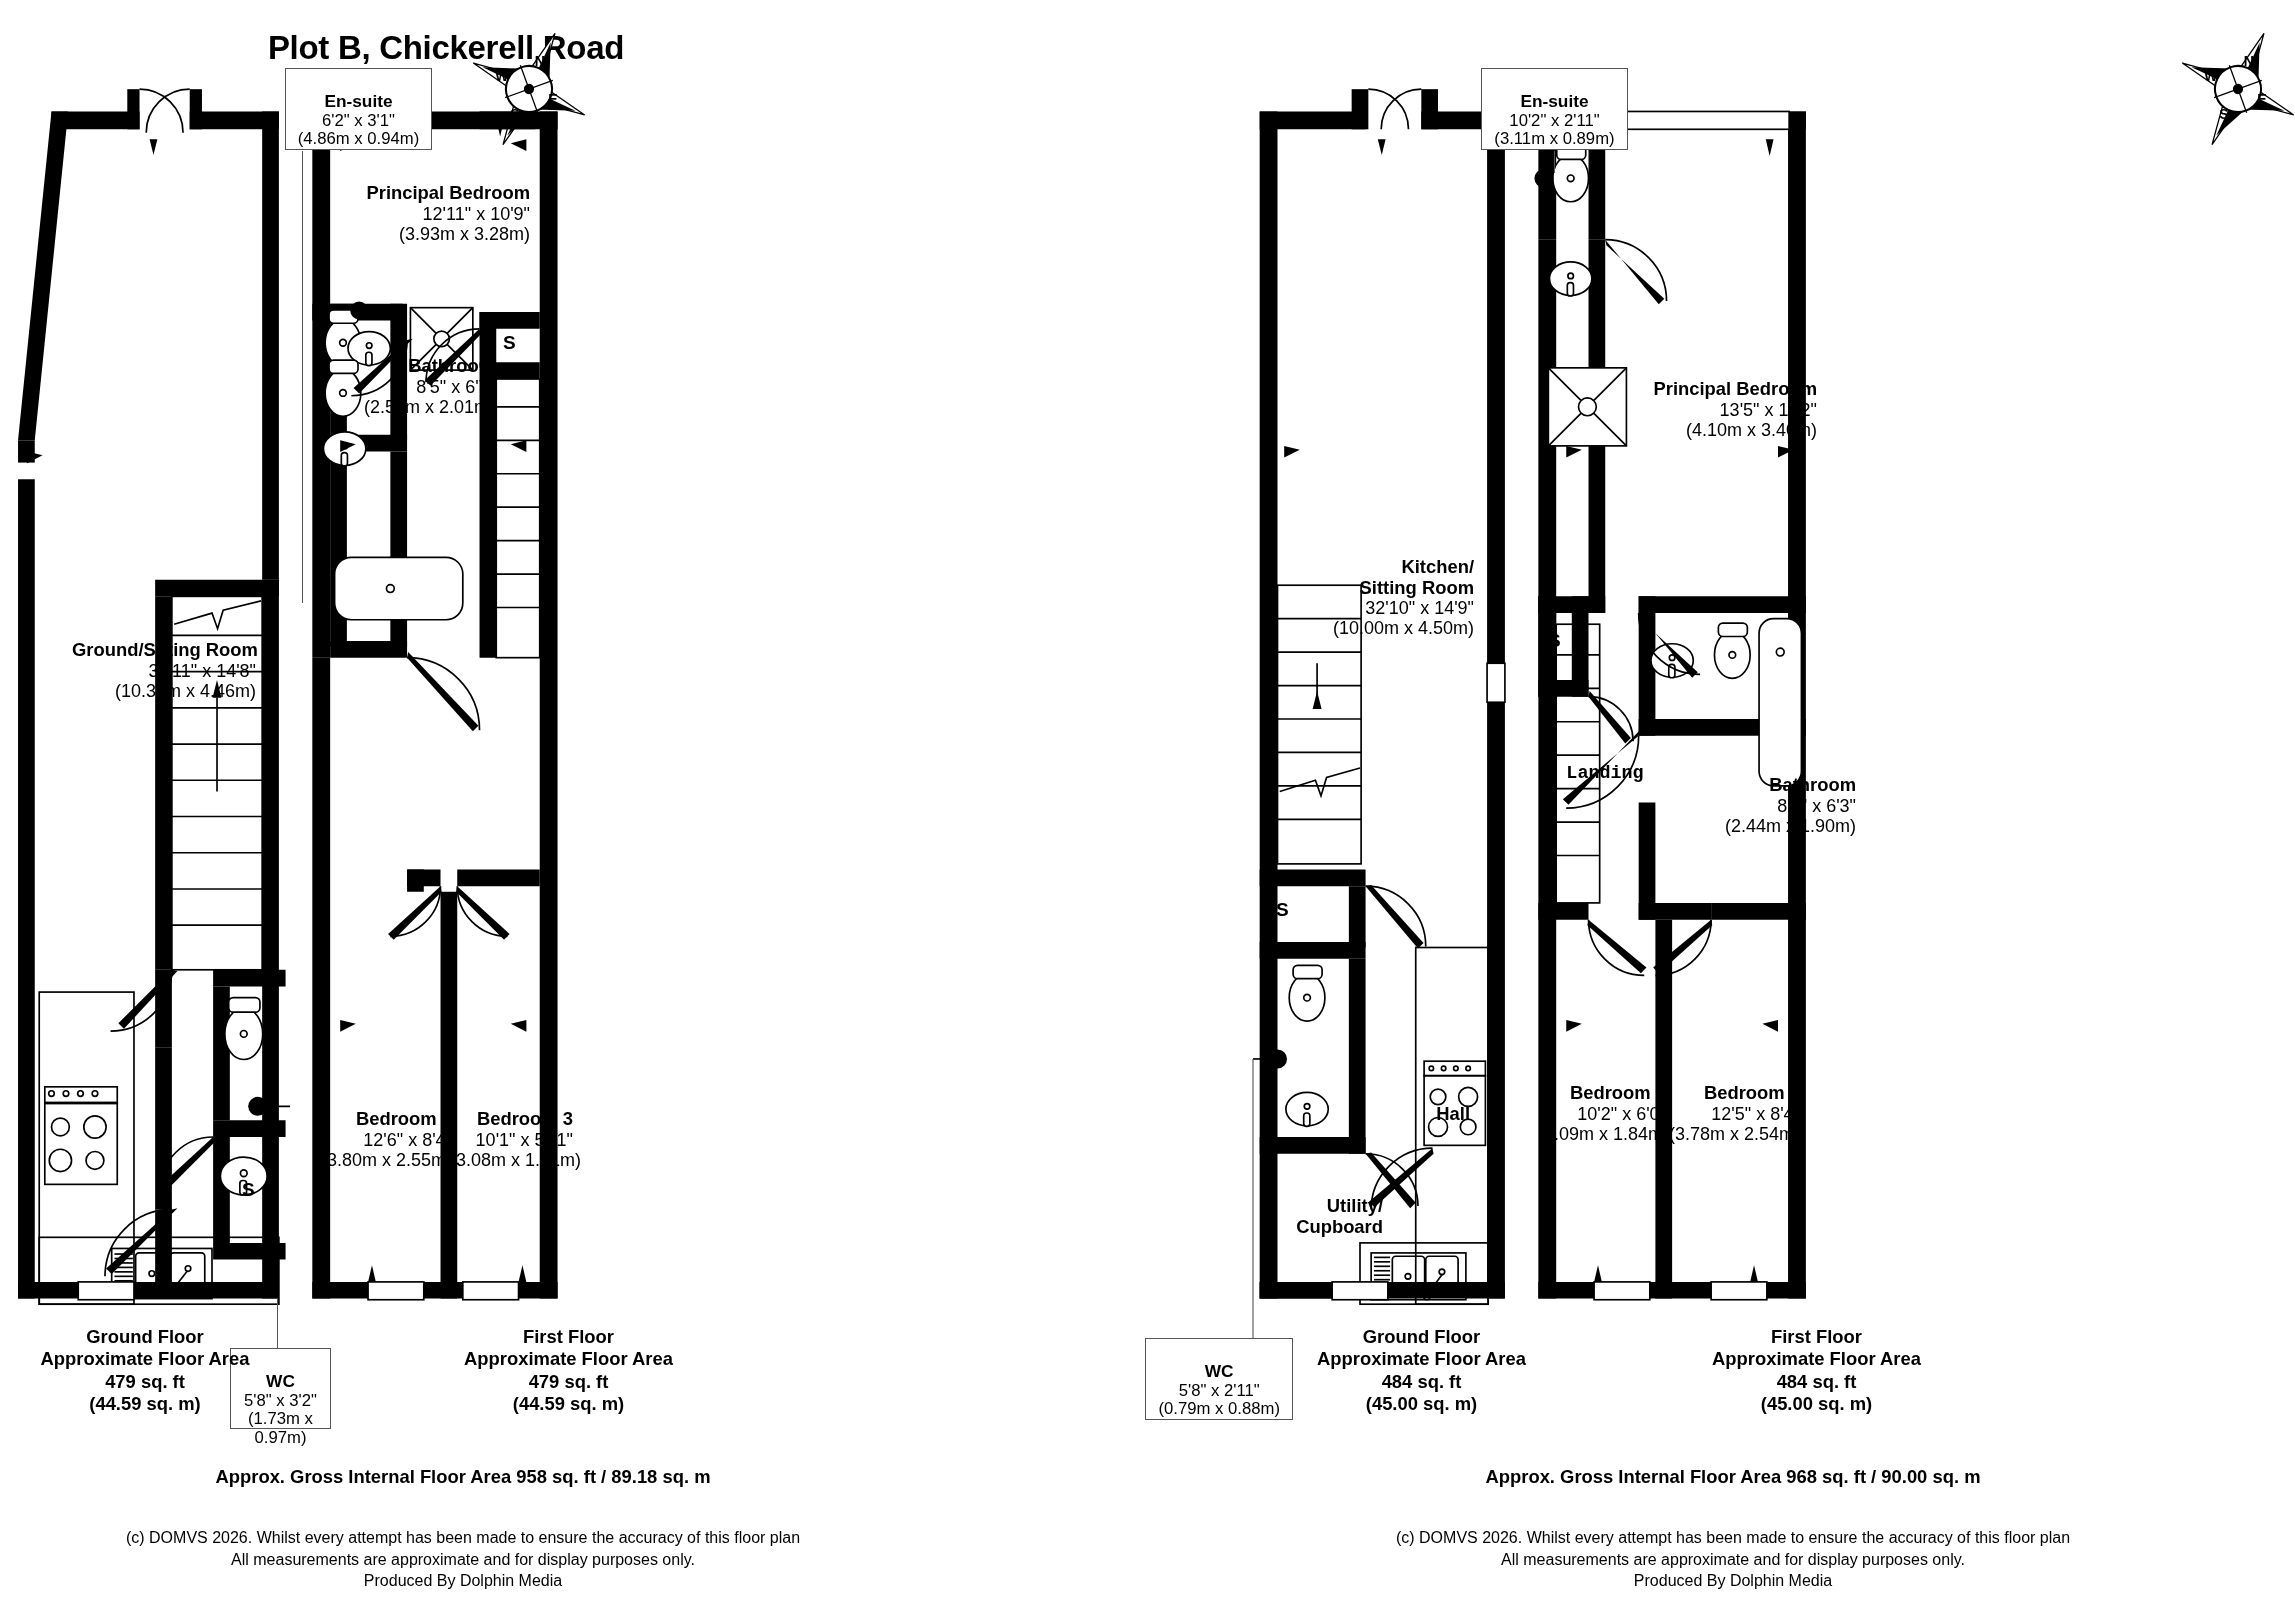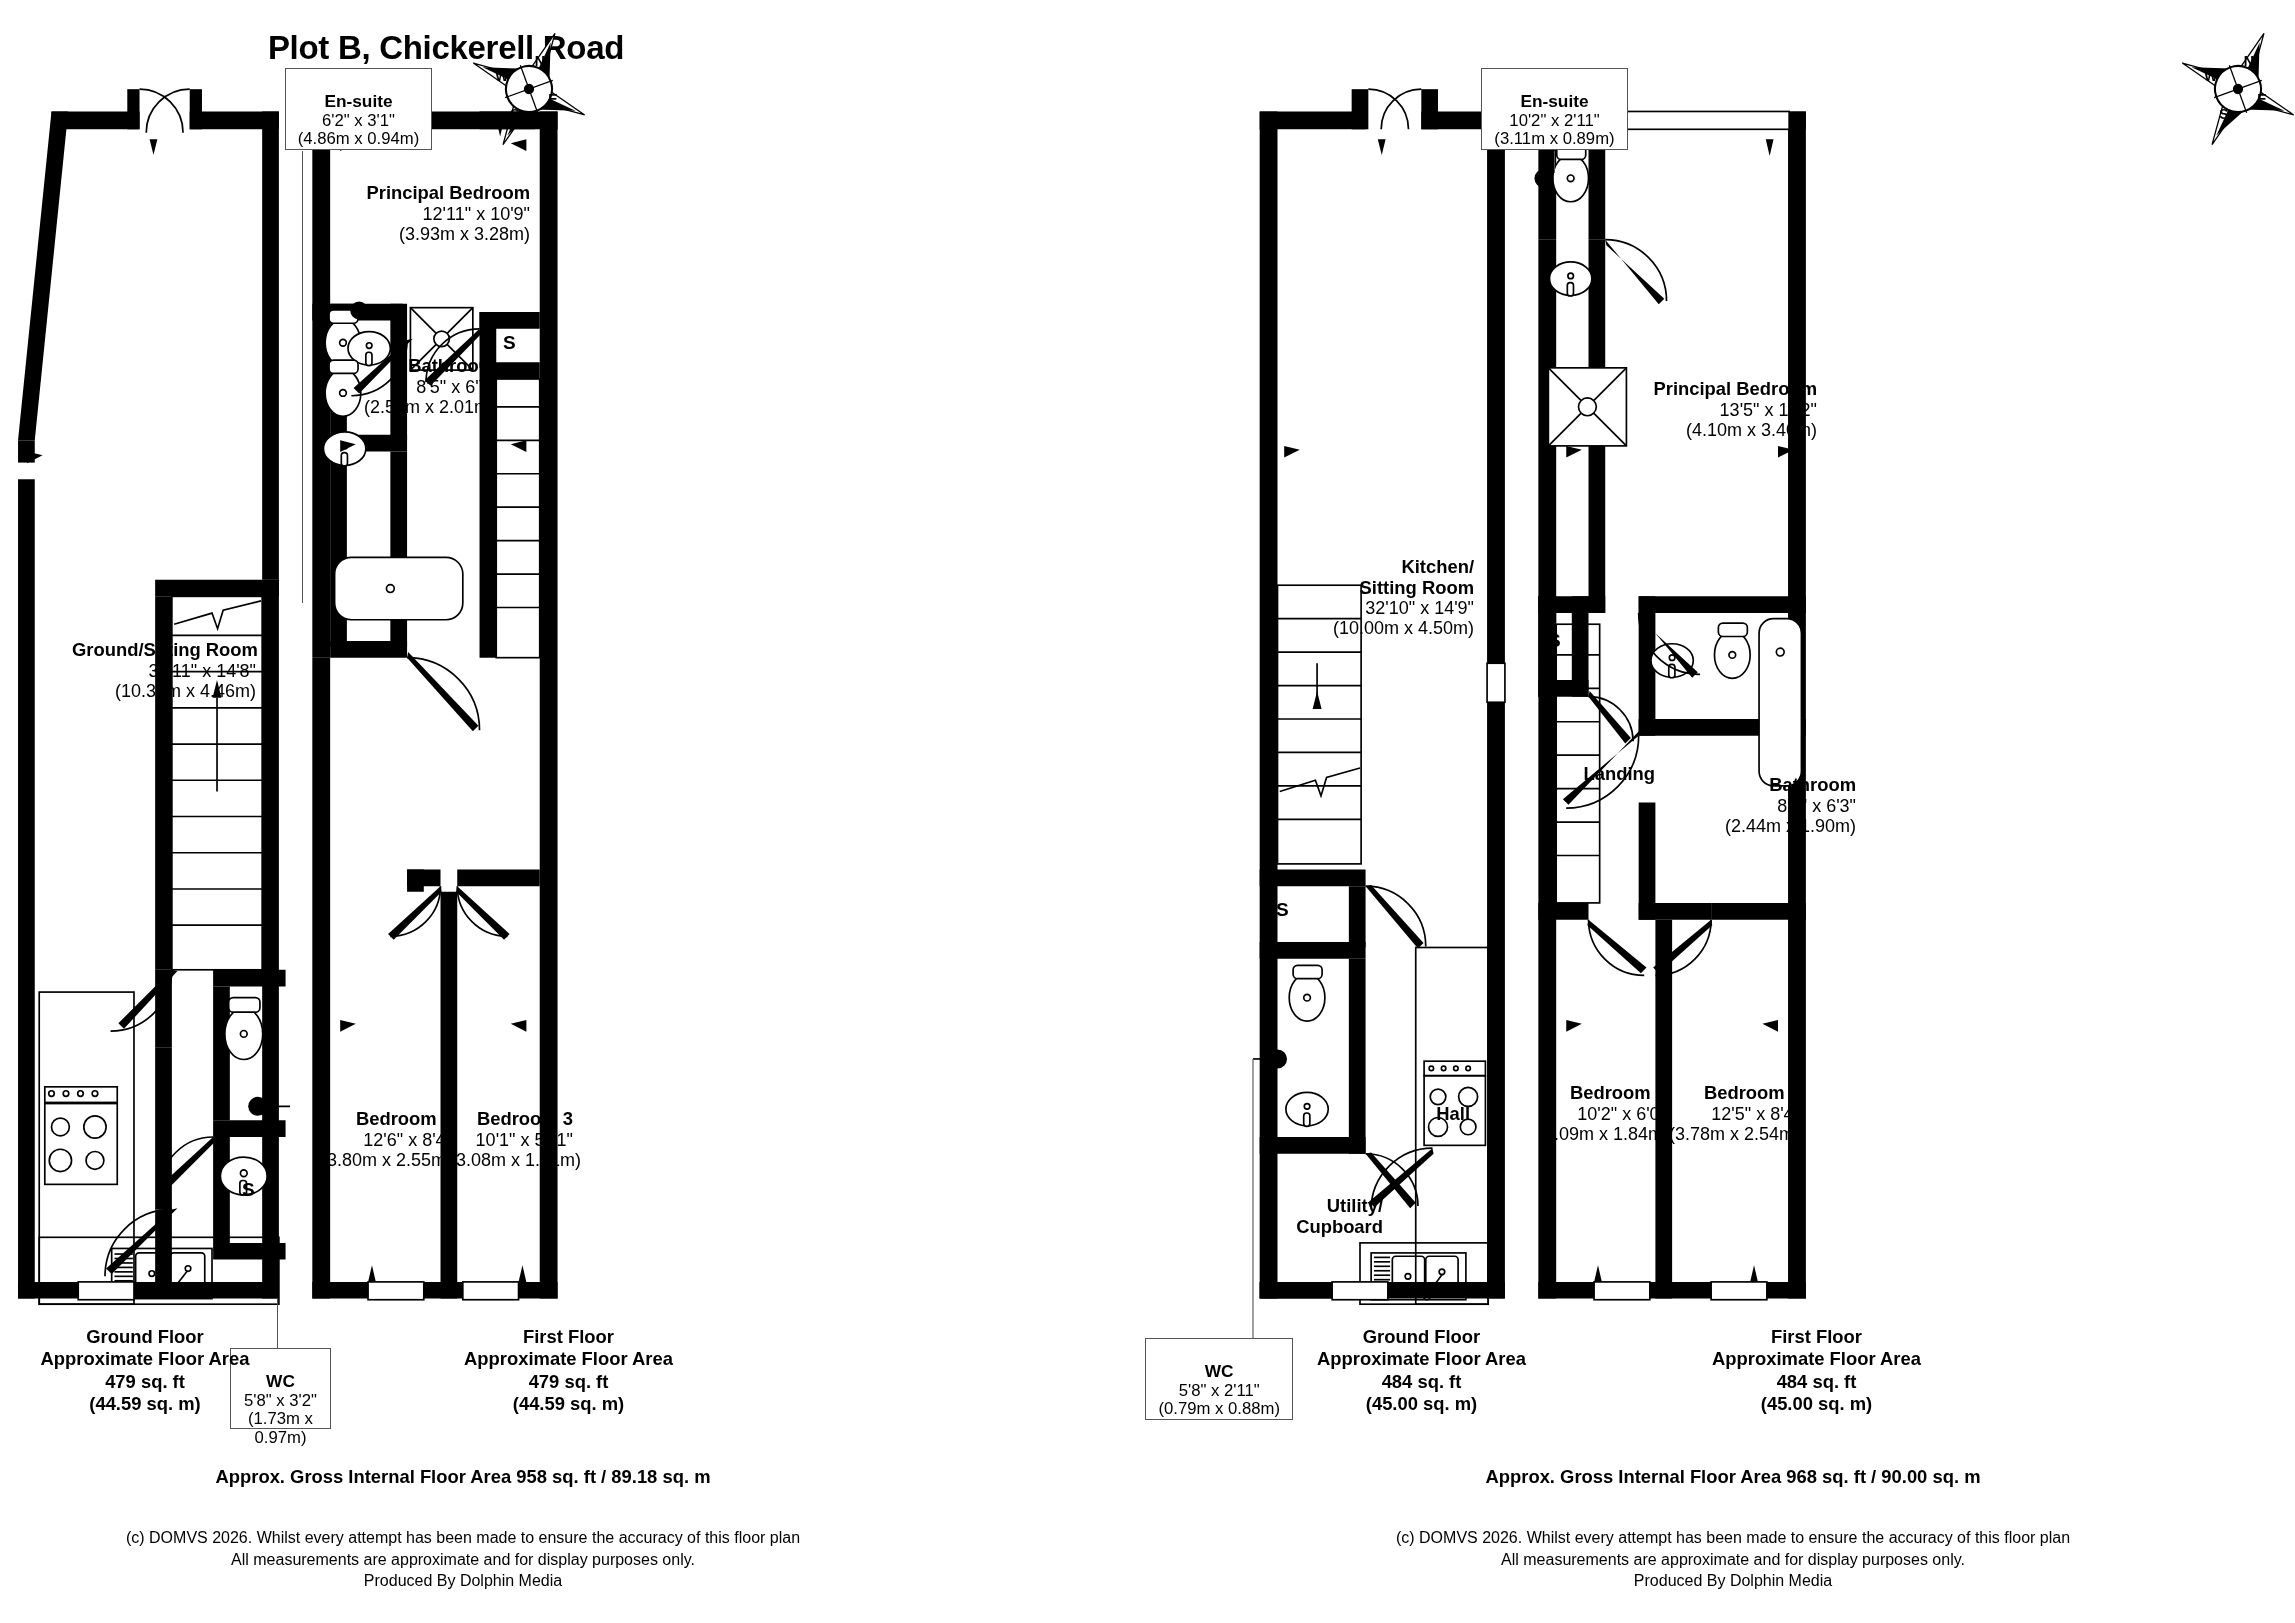--- a/index.html
+++ b/index.html
@@ -645,21 +645,21 @@
 
     <div class="roomlabel" style="left:227px;top:1104px;width:95px;">
       <span class="name">Hall</span>
     </div>
 
     <div class="roomlabel" style="left:124px;top:1196px;width:111px;">
       <span class="name">Utility/</span>
       <span class="name">Cupboard</span>
     </div>
 
-    <div class="roomlabel" style="left:407px;top:764px;width:100px;text-align:right;">
+    <div class="roomlabel" style="left:407px;top:764px;width:100px;text-align:center;font-family:Liberation Mono, monospace;">
       <span class="name">Landing</span>
     </div>
 
     <div class="slabel" style="left:400px;top:630px;">S</div>
     <div class="slabel" style="left:128px;top:899px;">S</div>
 
     <div class="floorarea" style="left:84px;top:1326px;width:379px;">
       <div>Ground Floor</div>
       <div>Approximate Floor Area</div>
       <div>484 sq. ft</div>

